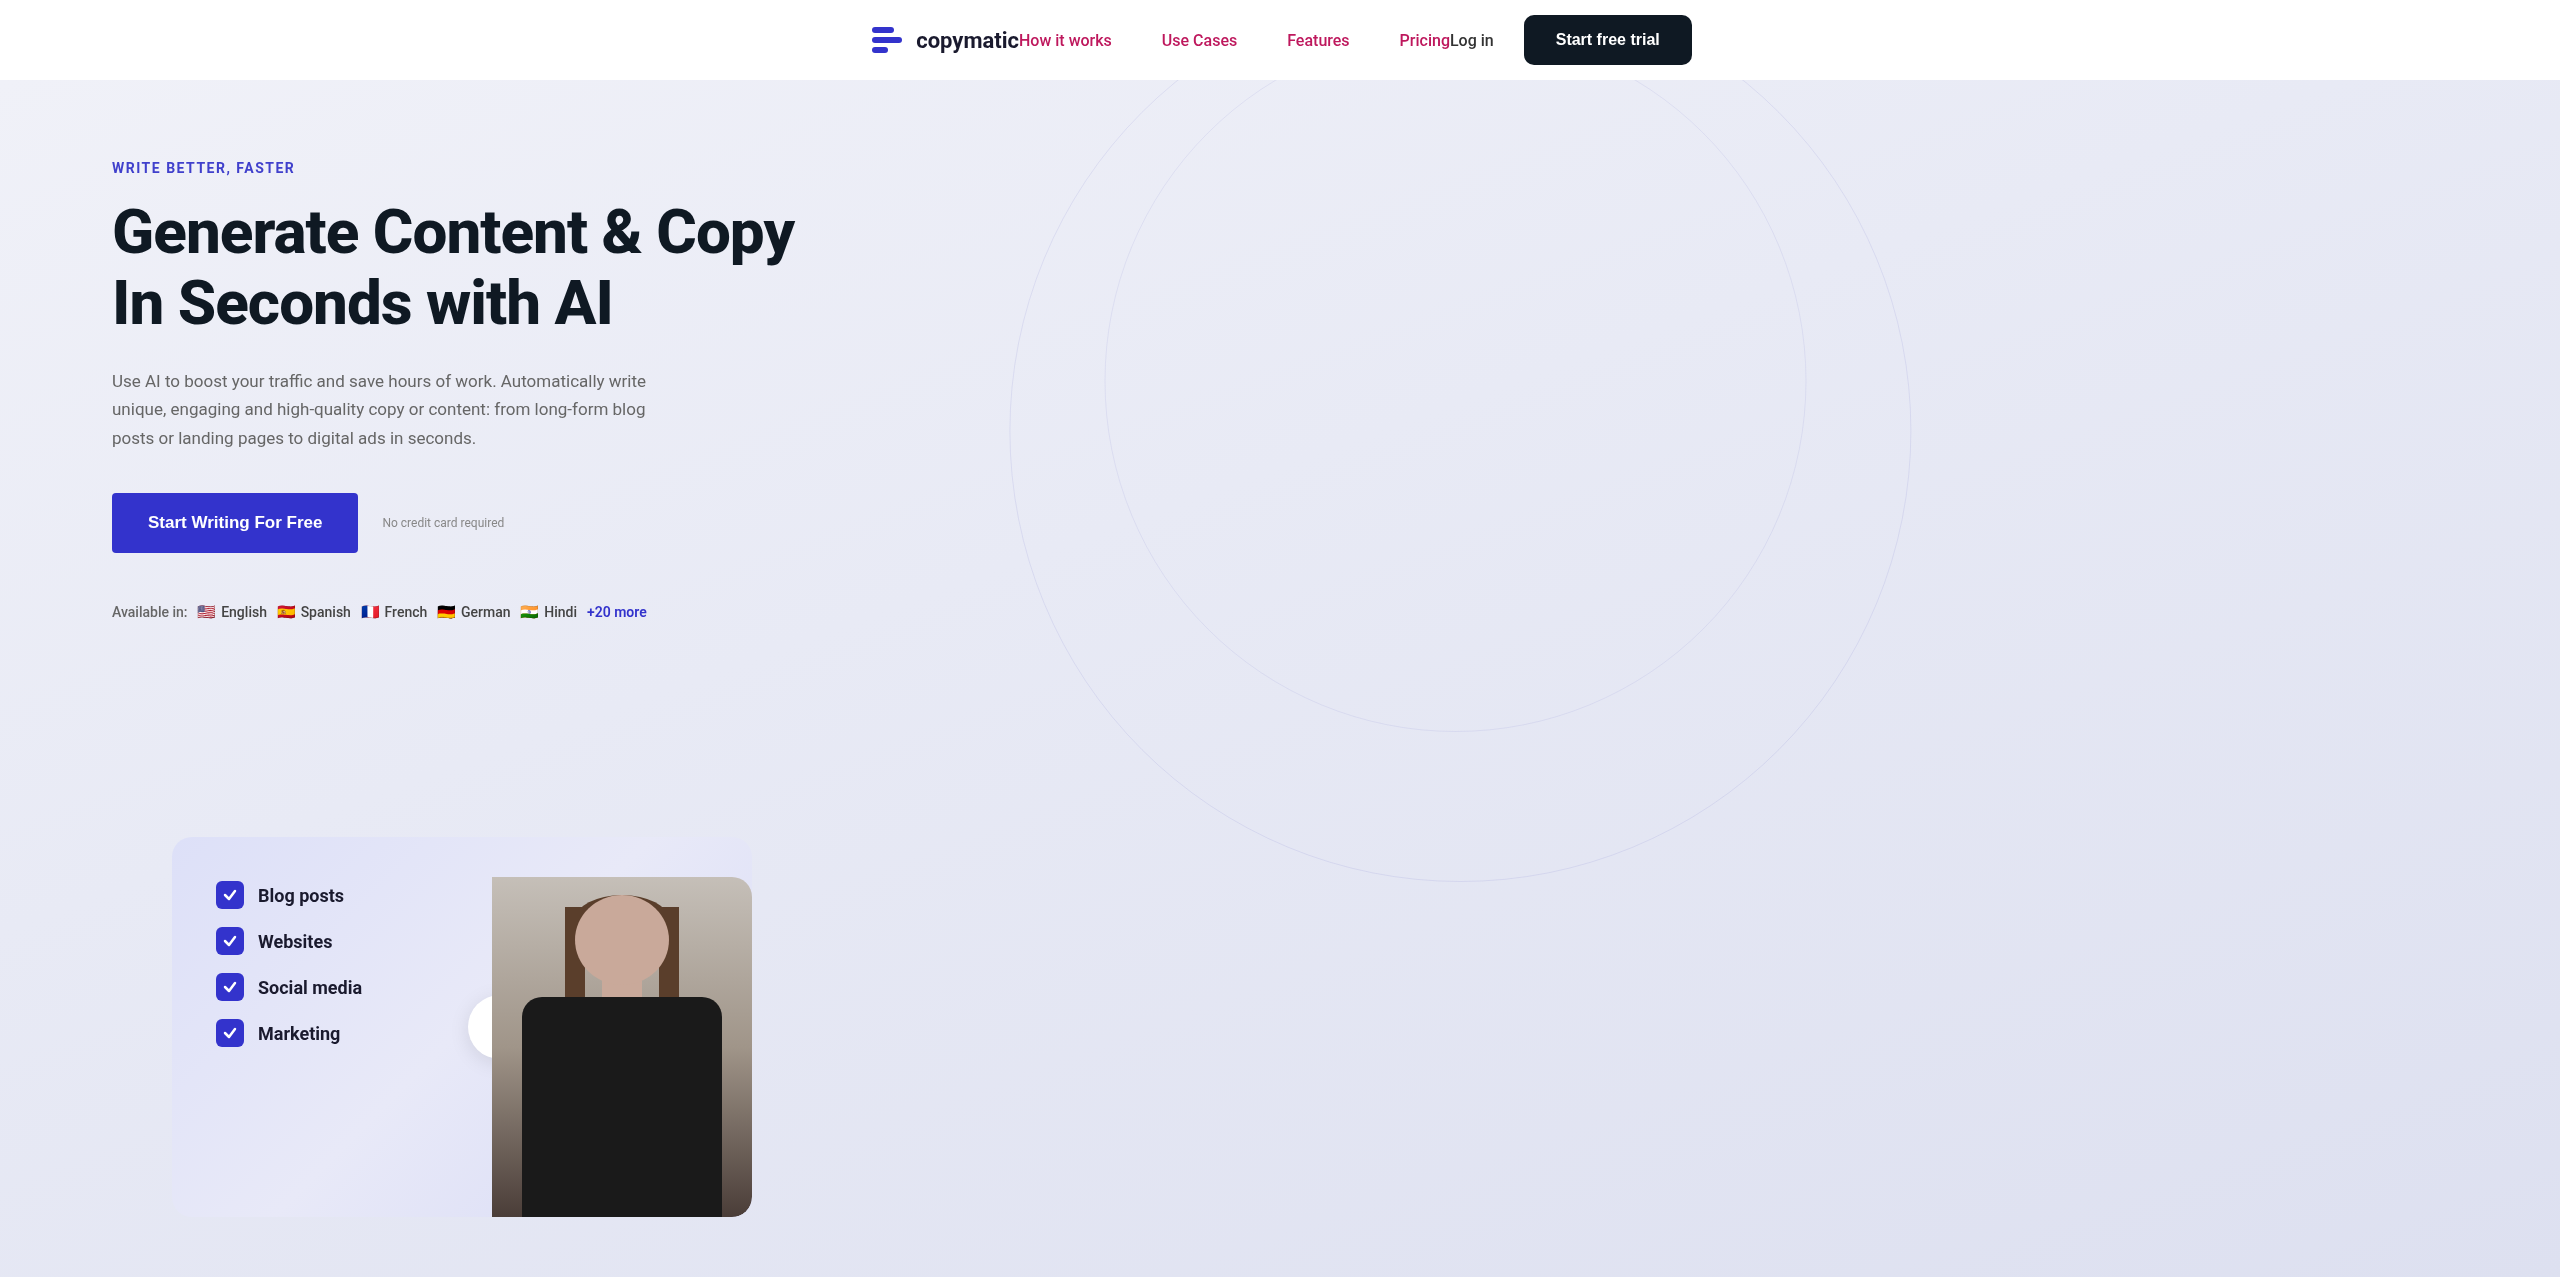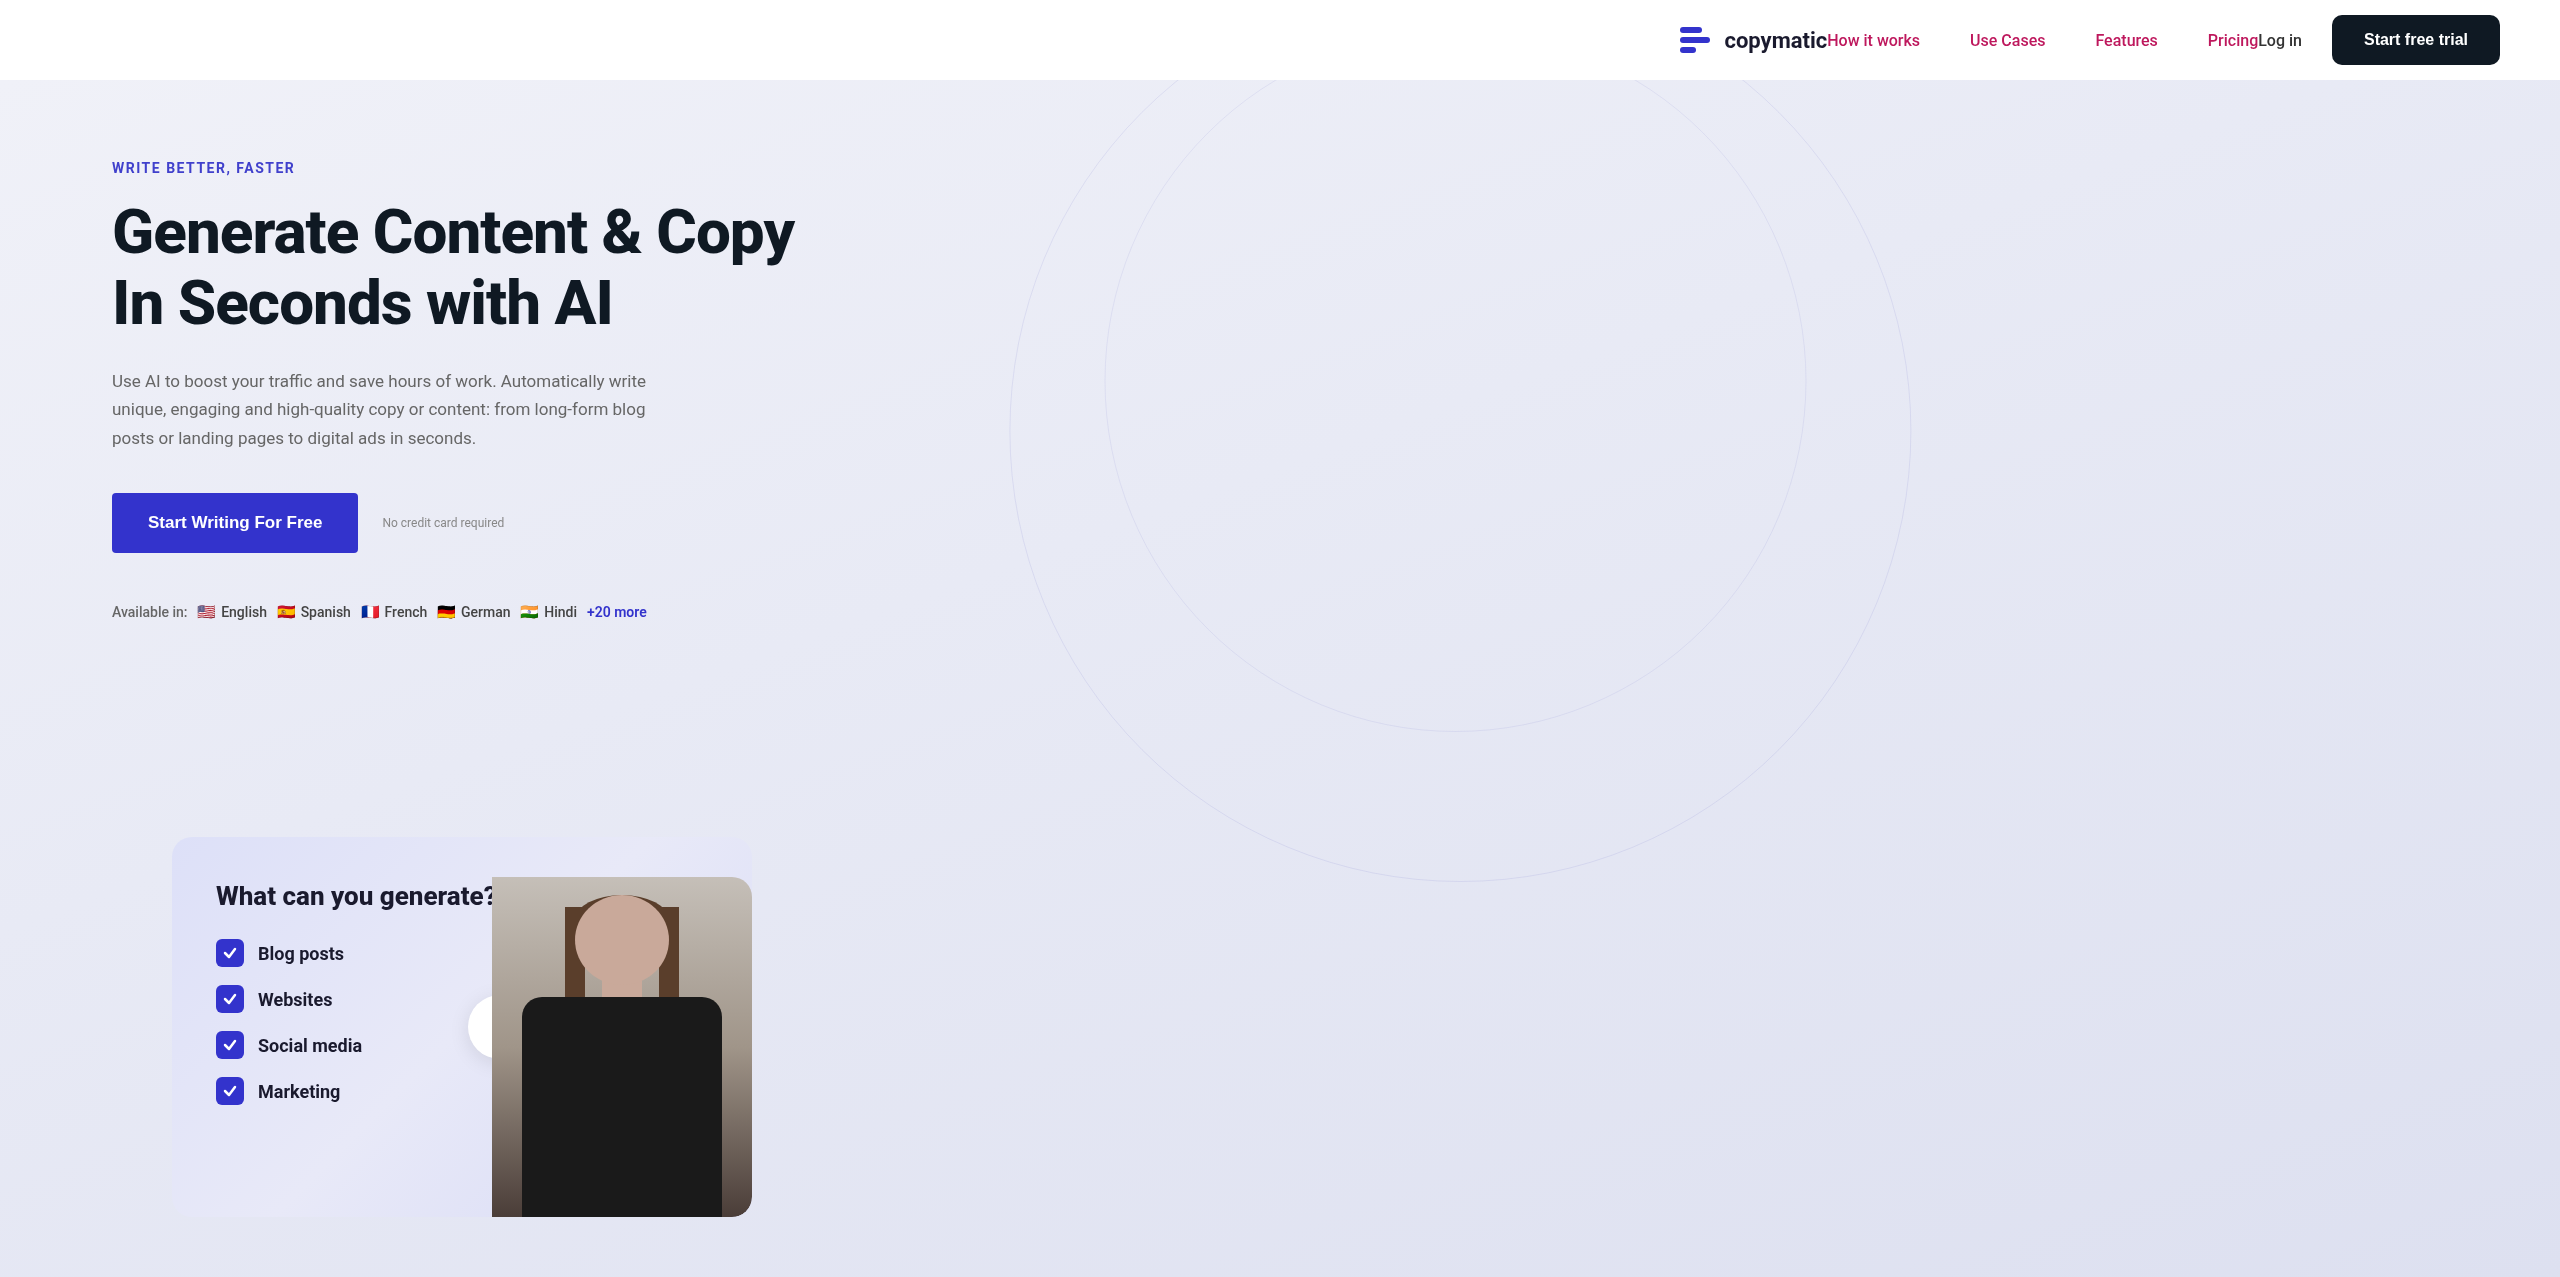--- a/index.html
+++ b/index.html
@@ -8,21 +8,21 @@
       background: #f4f5f8;
       min-height: 100vh;
       color: #1a1a2e;
     }
 
     
     nav {
       background: #fff;
       display: flex;
       align-items: center;
-      justify-content: flex-end;
+      justify-content: center;
       padding: 0 60px;
       height: 80px;
       position: relative;
       z-index: 10;
     }
     .nav-logo {
       display: flex;
       align-items: center;
       gap: 10px;
       text-decoration: none;
@@ -386,21 +386,20 @@
       <span class="lang-item">
         <span class="flag">🇮🇳</span>
         <span>Hindi</span>
       </span>
       <span class="more-langs">+20 more</span>
     </div>
   </div>
 
   <div class="hero-video-side">
     <div class="video-card">
-      <h2 class="video-card-title">What can you generate?</h2>
 
       <ul class="checklist">
         <li>
           <span class="check-box">
             <svg viewBox="0 0 14 14" fill="none">
                 <polyline points="2,7 6,11 12,3" stroke="white" stroke-width="2.5" stroke-linecap="round" stroke-linejoin="round"></polyline>
               </svg>
           </span>
           <span>Blog posts</span>
         </li>

